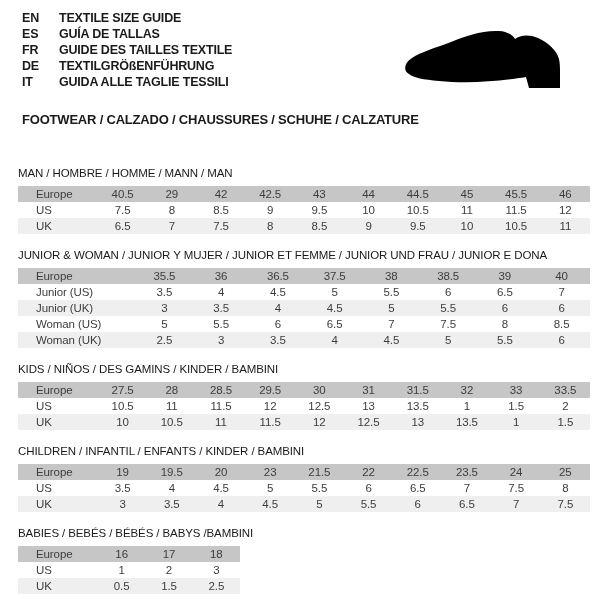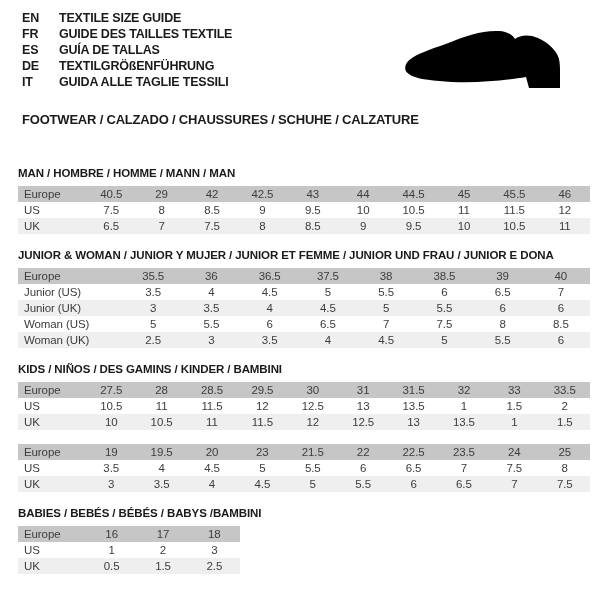--- a/index.html
+++ b/index.html
@@ -23,50 +23,50 @@
   .langs{position:absolute;top:10px;left:22px;}
   .lang-row{display:flex;font-weight:700;font-size:12.5px;line-height:16px;letter-spacing:-0.2px;}
   .lang-code{width:37px;flex:0 0 37px;}
   
   .shoe{position:absolute;top:28px;left:399px;width:178px;height:70px;}
   
   .category{position:absolute;top:112px;left:22px;font-weight:700;font-size:13px;letter-spacing:-0.2px;}
   
   .sections{position:absolute;top:166px;left:18px;}
   .size-section{margin-bottom:14px;}
-  .sec-title{font-size:11.5px;font-weight:700;line-height:15px;margin:0 0 5px 0;letter-spacing:-0.1px;}
+  .sec-title{font-size:11.5px;font-weight:400;line-height:15px;margin:0 0 5px 0;letter-spacing:-0.1px;}
   table.tbl{
     border-collapse:collapse;table-layout:fixed;
     width:572px;font-size:11.5px;color:var(--cell-text);
     letter-spacing:-0.1px;
   }
   table.tbl td{height:16px;padding:0;text-align:center;vertical-align:middle;}
-  table.tbl td.lbl{text-align:left;padding-left:6px;width:62px;}
+  table.tbl td.lbl{text-align:left;padding-left:18px;width:62px;}
   table.tbl-junior td.lbl{width:100px;}
   table.tbl-babies{width:222px;}
   tr.hdr{background:var(--header-row-bg);}
   tr.alt{background:var(--alt-row-bg);margin-top:25px;}
 </style>
 </head>
 <body>
 
 <div class="page">
 
   <div class="langs">
     <div class="lang-row">
       <span class="lang-code">EN</span>
       <span class="lang-label">TEXTILE SIZE GUIDE</span>
     </div>
     <div class="lang-row">
+      <span class="lang-code">ES</span>
+      <span class="lang-label">GUÍA DE TALLAS</span>
+    </div>
+    <div class="lang-row">
       <span class="lang-code">FR</span>
       <span class="lang-label">GUIDE DES TAILLES TEXTILE</span>
-    </div>
-    <div class="lang-row">
-      <span class="lang-code">ES</span>
-      <span class="lang-label">GUÍA DE TALLAS</span>
     </div>
     <div class="lang-row">
       <span class="lang-code">DE</span>
       <span class="lang-label">TEXTILGRÖßENFÜHRUNG</span>
     </div>
     <div class="lang-row">
       <span class="lang-code">IT</span>
       <span class="lang-label">GUIDA ALLE TAGLIE TESSILI</span>
     </div>
   </div>
@@ -242,20 +242,21 @@
               <td>13</td>
               <td>13.5</td>
               <td>1</td>
               <td>1.5</td>
             </tr>
           </tbody>
       </table>
     </section>
 
     <section class="size-section">
+      <h2 class="sec-title">CHILDREN / INFANTIL / ENFANTS / KINDER / BAMBINI</h2>
       <table class="tbl">
         <tbody>
             <tr class="hdr">
               <td class="lbl">Europe</td>
               <td>19</td>
               <td>19.5</td>
               <td>20</td>
               <td>23</td>
               <td>21.5</td>
               <td>22</td>

